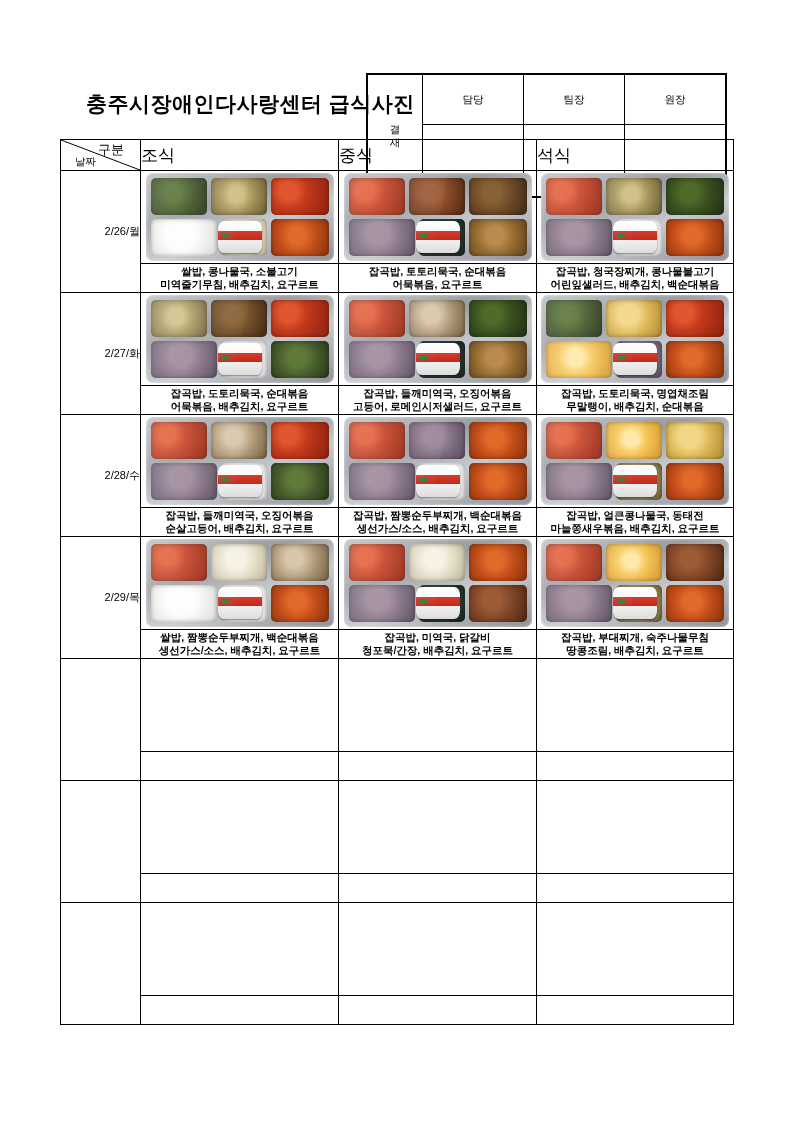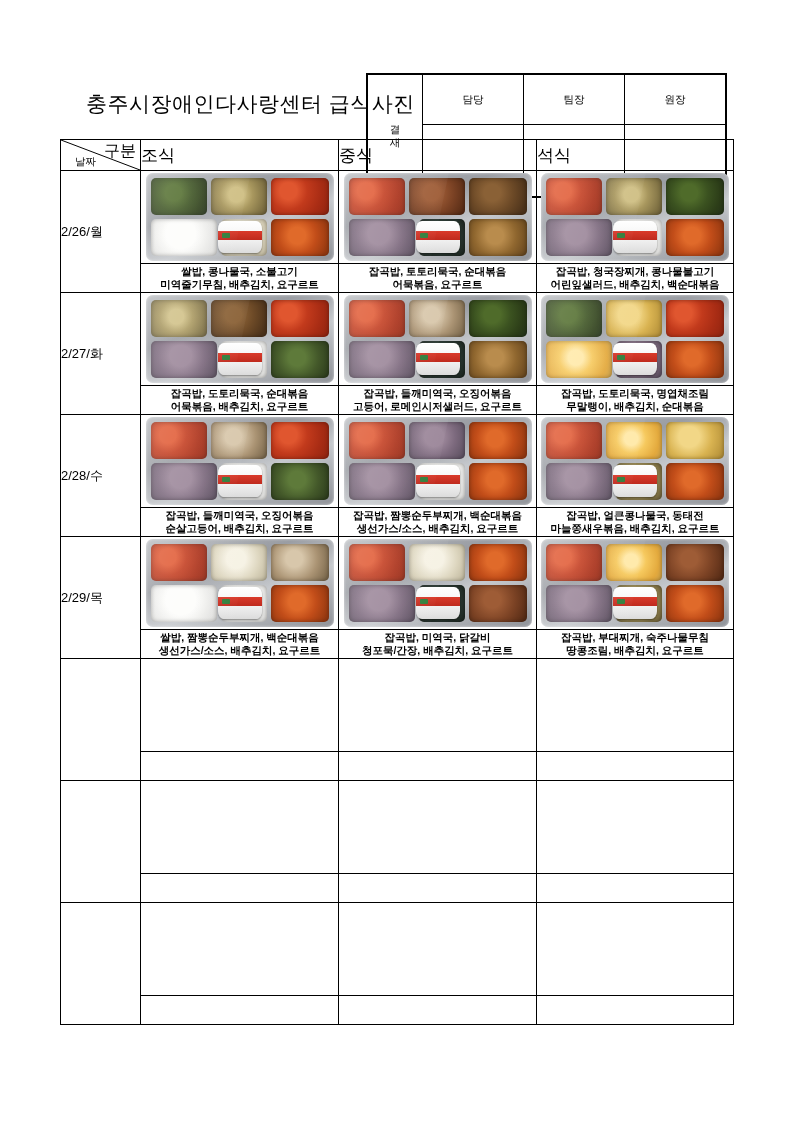--- a/index.html
+++ b/index.html
@@ -28,21 +28,21 @@
     left: 0;
     top: 62px;
     width: 793px;
     height: 72px;
   }
   .doc-title {
     position: absolute;
     left: 86px;
     top: 28px;
     font-size: 21px;
-    font-weight: normal;
+    font-weight: bold;
     letter-spacing: 0.5px;
     white-space: nowrap;
   }
 
   
   .approval {
     position: absolute;
     right: 66px;
     top: 11px;
     border: 1px solid #000;
@@ -97,40 +97,40 @@
     position: relative;
     overflow: hidden;
   }
   .corner .diag {
     position: absolute;
     left: 0; top: 0;
     width: 100%; height: 100%;
   }
   .corner .gubun {
     position: absolute;
-    right: 4px;
+    right: 16px;
     top: 1px;
-    font-size: 16px;
+    font-size: 13px;
   }
   .corner .nalja {
     position: absolute;
     left: 14px;
     bottom: 1px;
     font-size: 10.5px;
   }
   .colhead {
     text-align: left;
     font-size: 17px;
     height: 30px;
   }
 
   .date-cell {
     width: 80px;
-    text-align: left;
-    font-size: 13px;
+    text-align: right;
+    font-size: 11px;
   }
   .photo-cell {
     height: 92px;
     padding: 3px 4px;
     text-align: center;
   }
   .menu-cell {
     height: 28px;
     text-align: center;
     font-size: 10.5px;

